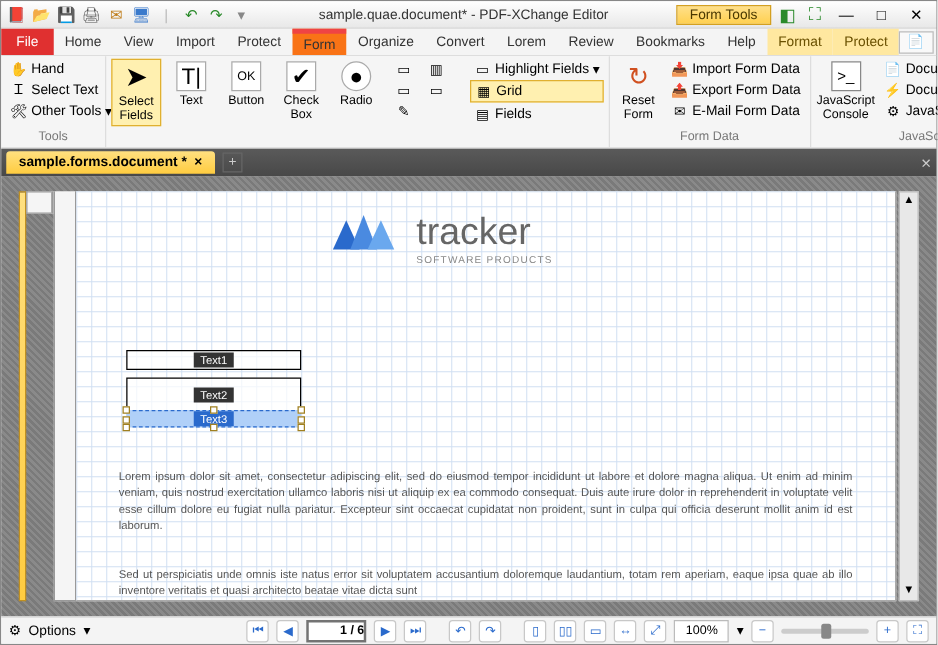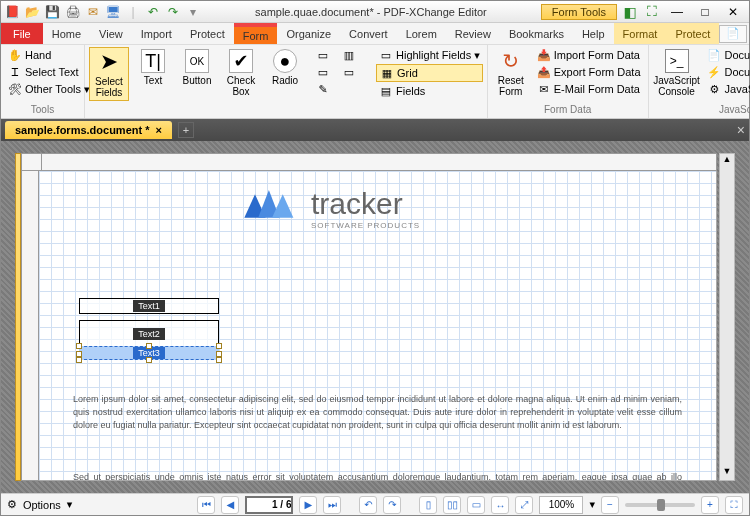--- a/index.html
+++ b/index.html
@@ -33,21 +33,21 @@
 .rbtn-big .bicon { width: 24px; height: 24px; display: flex; align-items: center; justify-content: center; font-size: 18px; border: 1px solid #aaa; background: #fff; }
 .rbtn-big .blabel { font-size: 10px; text-align: center; line-height: 1.1; }
 .tabstrip { height: 22px; background: linear-gradient(#5a5a5a, #484848); display: flex; align-items: center; padding-left: 4px; position: relative; }
 .doc-tab { background: linear-gradient(#ffe080, #ffcc40); padding: 3px 10px; font-size: 11px; border-radius: 3px 3px 0 0; display: flex; align-items: center; gap: 6px; cursor: pointer; font-weight: bold; }
 .tab-close { font-family: Arial; cursor: pointer; }
 .tab-add { color: #ccc; margin-left: 6px; width: 16px; height: 16px; display: flex; align-items: center; justify-content: center; cursor: pointer; border: 1px solid #666; }
 .tab-x { position: absolute; right: 4px; color: #ccc; cursor: pointer; font-size: 14px; }
 .canvas-wrap { flex: 1; background: repeating-linear-gradient(45deg, #8a8a8a 0, #8a8a8a 2px, #7a7a7a 2px, #7a7a7a 4px); display: flex; padding: 12px 14px; overflow: hidden; gap: 0; }
 .rule-stub { width: 20px; }
 .left-rail { width: 6px; background: linear-gradient(#ffe080, #ffcc40); border: 1px solid #c09020; }
-.page-col { flex: 1; display: flex; flex-direction: column; }
+.page-col { flex: 1; display: flex; flex-direction: row; }
 .hruler { height: 18px; background: #f5f5f5; border: 1px solid #999; }
 .page-row { display: flex; flex: 1; }
 .vruler { width: 18px; background: #f5f5f5; border: 1px solid #999; border-top: none; }
 .page { flex: 1; background: #fff; position: relative; overflow: hidden; background-image: linear-gradient(#d0dff2 1px, transparent 1px), linear-gradient(90deg, #d0dff2 1px, transparent 1px); background-size: 12px 12px; border: 1px solid #aaa; border-top: none; border-left: none; }
 .logo { position: absolute; top: 14px; left: 200px; display: flex; align-items: center; gap: 8px; }
 .logo-mark svg { width: 64px; height: 44px; }
 .logo-text { font-size: 30px; color: #666; font-weight: 300; }
 .logo-sub { font-size: 8px; color: #888; letter-spacing: 1px; }
 .form-field { position: absolute; border: 1px solid #000; background: rgba(255,255,255,0.7); display: flex; align-items: center; justify-content: center; font-size: 10px; margin-top: 29px; }
 .form-field .lbl { background: #333; color: #fff; padding: 1px 5px; font-size: 9px; }

